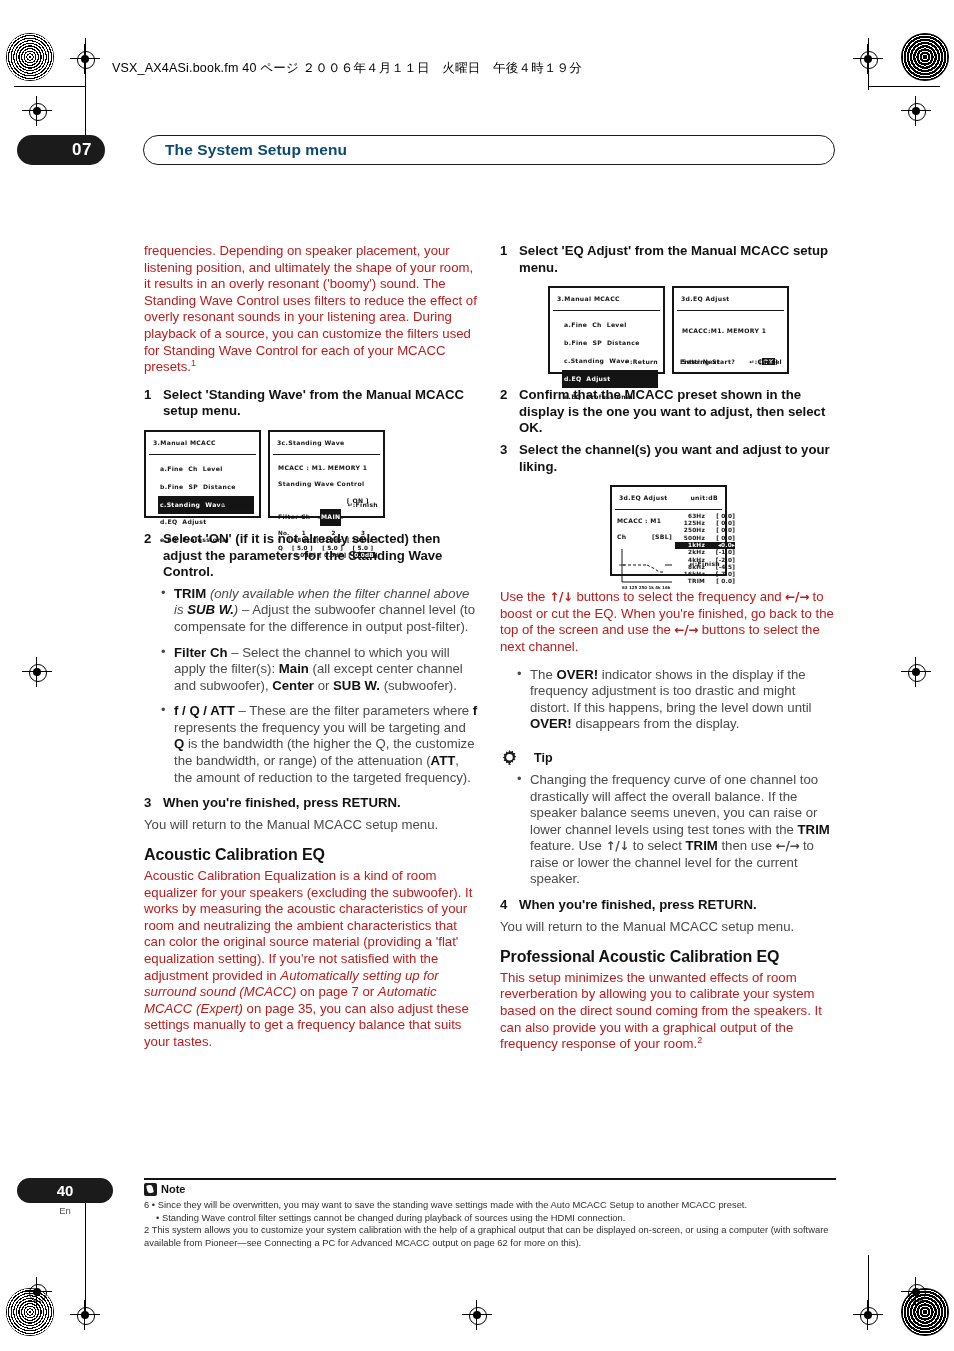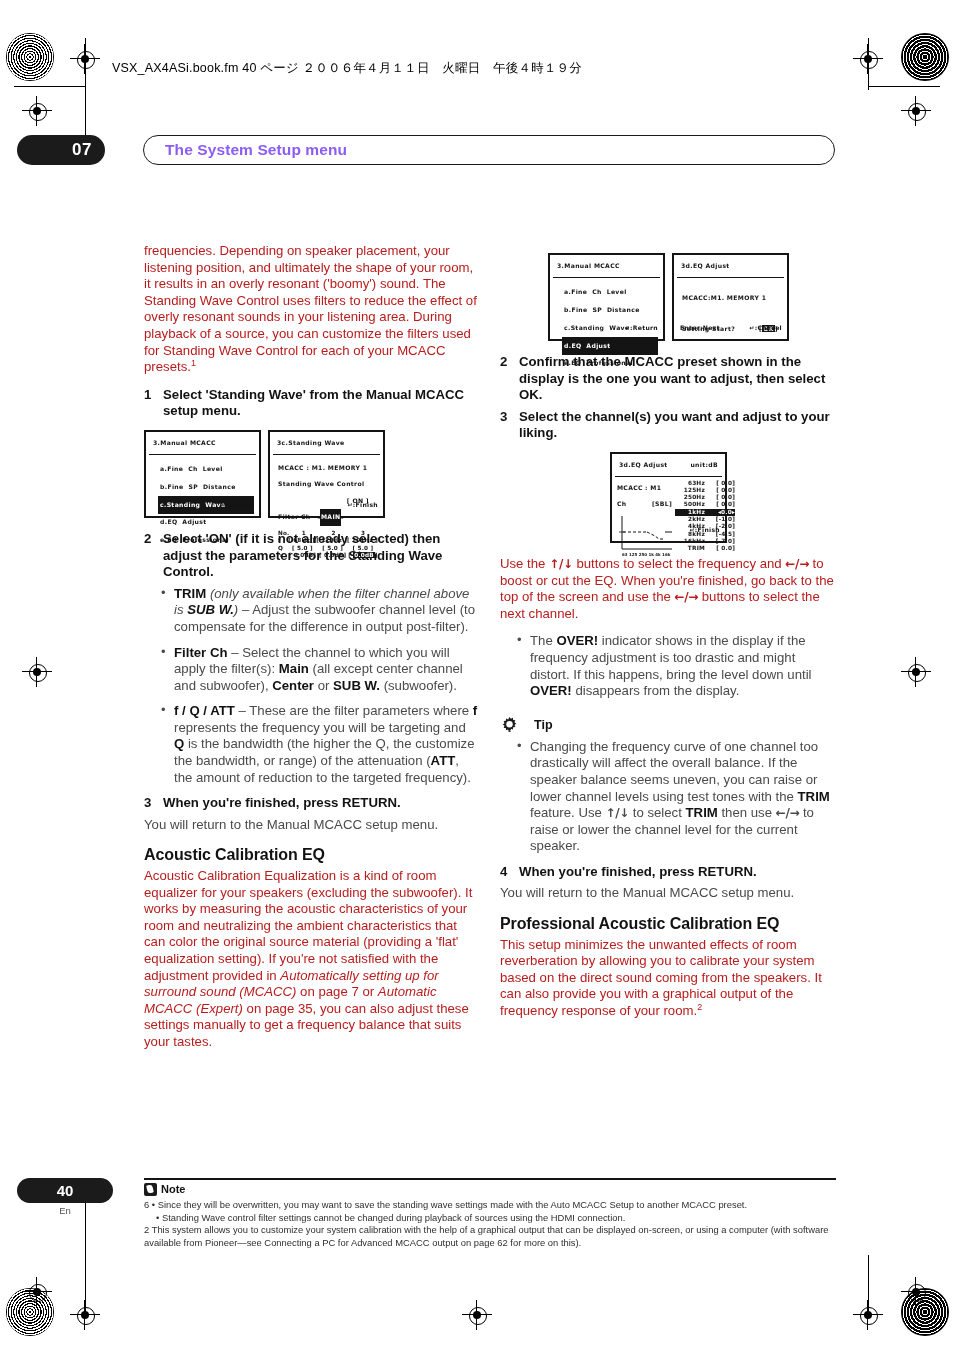--- a/index.html
+++ b/index.html
@@ -57,21 +57,21 @@
     padding-right:13px; box-sizing:border-box;
     letter-spacing:0.5px;
   }
   .chapter-bar {
     position:absolute; left:143px; top:135px;
     width:692px; height:30px;
     border:1.6px solid #1b1b1b; border-radius:15px;
     box-sizing:border-box;
     display:flex; align-items:center;
     padding-left:21px;
-    font-weight:bold; font-size:15.5px; color:#8b5cf6;
+    font-weight:bold; font-size:15.5px; color:#0c4a6e;
     letter-spacing:0.1px;
   }
 
   
   .col { position:absolute; top:243px; width:335px; font-size:13.2px; line-height:16.6px; }
   .col.left  { left:144px; }
   .col.right { left:500px; }
 
   p { margin:0 0 0 0; }
   .body-p { margin-bottom:11px; color:#b91c1c; }
@@ -324,20 +324,21 @@
 
     <p class="step"><span class="num">3</span><span>When you're finished, press RETURN.</span></p>
     <p class="step-follow">You will return to the Manual MCACC setup menu.</p>
 
     <h2 class="sec">Acoustic Calibration EQ</h2>
     <p class="body-p"><span>Acoustic Calibration Equalization is a kind of room equalizer for your speakers (excluding the subwoofer). It works by measuring the acoustic characteristics of your room and neutralizing the ambient characteristics that can color the original source material (providing a 'flat' equalization setting). If you're not satisfied with the adjustment provided in </span><i>Automatically setting up for surround sound (MCACC)</i><span> on page 7 or </span><i>Automatic MCACC (Expert)</i><span> on page 35, you can also adjust these settings manually to get a frequency balance that suits your tastes.</span></p>
   </div>
 
   <div class="col right">
 
+    <p class="step"><span class="num">1</span><span>Select 'EQ Adjust' from the Manual MCACC setup menu.</span></p>
 
     <div class="osd-row" style="margin-left:48px;">
       <div class="osd" style="width:117px; height:88px;">
         <div class="title">
             <span>3.Manual  MCACC</span>
           </div>
         <div class="inner" style="padding-top:6px; padding-left:12px;">
           <div class="menu-item">a.Fine  Ch  Level</div>
           <div class="menu-item">b.Fine  SP  Distance</div>
           <div class="menu-item">c.Standing  Wave</div>

